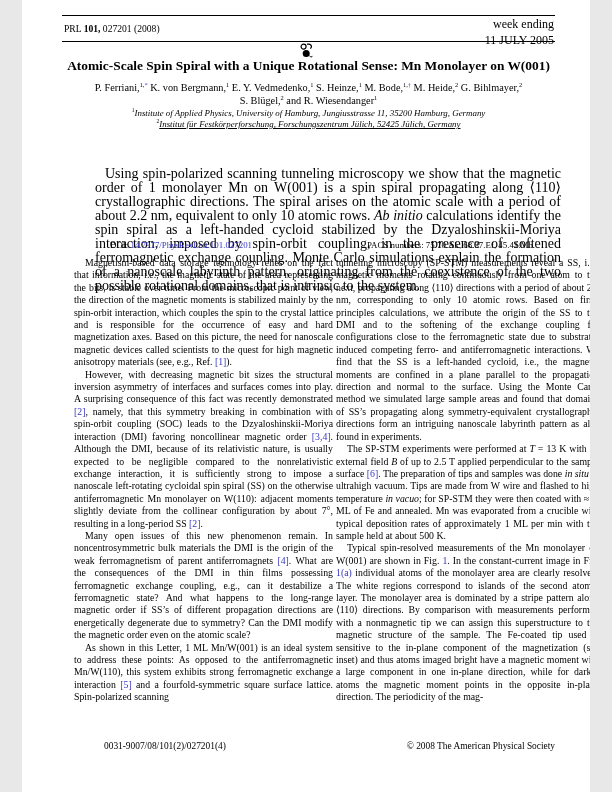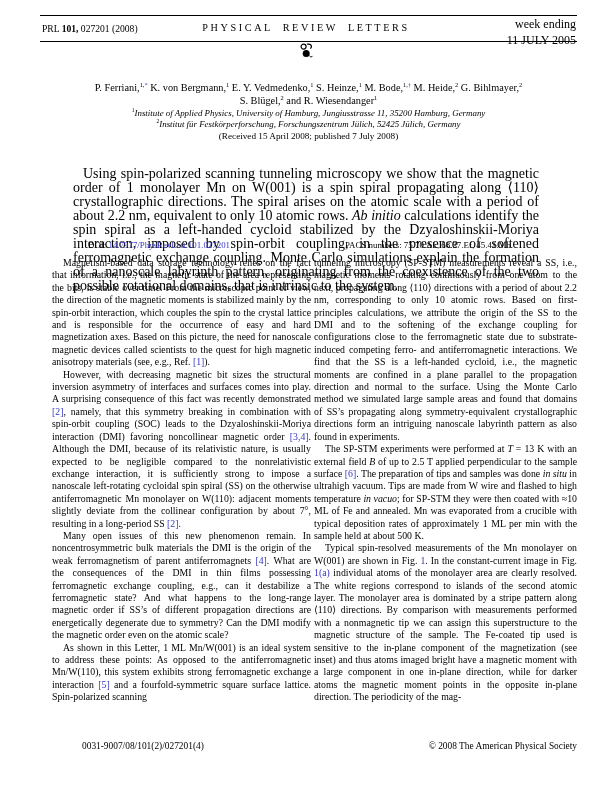--- a/index.html
+++ b/index.html
@@ -1,17 +1,17 @@
 <!DOCTYPE html>
 <html><head>
 <meta charset="utf-8">
 <style>
   html,body { margin:0; padding:0; background:#e8e8e8; }
   .page {
-    position:relative; width:612px; height:792px; margin:0 auto;
+    position:relative; width:568px; height:792px; margin:0 auto;
     background:#ffffff; color:#000;
     font-family:"Liberation Serif", serif;
     overflow:hidden;
   }
   .rule { position:absolute; left:40px; right:35px; border-top:1px solid #000; height:0; }
   .rule-top { top:15px; }
   .rule-mid { top:41px; }
 
   .h-left  { position:absolute; left:42px; top:23px; font-size:9.6px; white-space:nowrap; }
   .h-center{ position:absolute; left:0; right:0; top:22px; text-align:center;
@@ -52,49 +52,48 @@
   sup { font-size:0.62em; line-height:0; vertical-align:super; }
 </style>
 </head>
 <body>
 
 <div class="page">
 
   <div class="rule rule-top"></div>
 
   <div class="h-left">PRL <span style="font-weight: bold;">101,</span> 027201 (2008)</div>
-  <div class="h-center">PHYSICAL REVIEW LETTERS</div>
   <div class="h-right">
     <div>week ending</div>
     <div>11 JULY 2005</div>
   </div>
 
   <div class="rule rule-mid"></div>
 
   <div class="ornament">
     <svg width="13" height="15" viewBox="0 0 13 15" aria-hidden="true">
       <circle cx="3.6" cy="3.6" r="2.5" fill="none" stroke="#000" stroke-width="1.2"></circle>
       <path d="M7 1.2 C 10.8 0.4, 12.6 3.2, 10.4 5.6" fill="none" stroke="#000" stroke-width="1.2"></path>
       <circle cx="6.2" cy="10.6" r="3.5" fill="#000"></circle>
       <path d="M9.4 12.8 C 10.8 14.4, 12 14, 12.6 12.9" fill="none" stroke="#000" stroke-width="1"></path>
     </svg>
   </div>
 
+  <div class="title">Atomic-Scale Spin Spiral with a Unique Rotational Sense: Mn Monolayer on W(001)</div>
 
   <div class="authors">
     <div>P. Ferriani,<sup>1,</sup><sup class="link">*</sup> K. von Bergmann,<sup>1</sup> E. Y. Vedmedenko,<sup>1</sup> S. Heinze,<sup>1</sup> M. Bode,<sup>1,</sup><sup class="link">†</sup> M. Heide,<sup>2</sup> G. Bihlmayer,<sup>2</sup></div>
     <div>S. Blügel,<sup>2</sup> and R. Wiesendanger<sup>1</sup></div>
   </div>
 
   <div class="affils">
     <div><sup>1</sup><span style="font-style: italic;">Institute of Applied Physics, University of Hamburg, Jungiusstrasse 11, 35200 Hamburg, Germany</span></div>
-    <div><sup>2</sup><span style="font-style: italic;">Institut für Festkörperforschung, Forschungszentrum Jülich, 52425 Jülich, Germany</span></div>
+    <div><sup>2</sup><span style="font-style: italic; text-decoration: underline;">Institut für Festkörperforschung, Forschungszentrum Jülich, 52425 Jülich, Germany</span></div>
   </div>
 
-  <div class="received">(Received 15 April 2008; published 7 July 2008)</div>
 
   <div class="abstract">Using spin-polarized scanning tunneling microscopy we show that the magnetic order of 1 monolayer Mn on W(001) is a spin spiral propagating along ⟨110⟩ crystallographic directions. The spiral arises on the atomic scale with a period of about 2.2 nm, equivalent to only 10 atomic rows. <span style="font-style: italic;">Ab initio</span> calculations identify the spin spiral as a left-handed cycloid stabilized by the Dzyaloshinskii-Moriya interaction, imposed by spin-orbit coupling, in the presence of softened ferromagnetic exchange coupling. Monte Carlo simulations explain the formation of a nanoscale labyrinth pattern, originating from the coexistence of the two possible rotational domains, that is intrinsic to the system.</div>
 
   <div class="doi">DOI: <span class="link">14.7977/PhysRevLett.101.027201</span></div>
   <div class="pacs">PACS numbers: 75.70.Ak, 68.37.Ef, 45.41.Mb</div>
 
   <div class="col col-left">
     <p>Magnetism-based data storage technology relies on the fact that information, i.e., the magnetic state of the area representing the bits, is stable over time. From the microscopic point of view, the direction of the magnetic moments is stabilized mainly by the spin-orbit interaction, which couples the spin to the crystal lattice and is responsible for the occurrence of easy and hard magnetization axes. Based on this picture, the need for nanoscale magnetic devices called scientists to the quest for high magnetic anisotropy materials (see, e.g., Ref. <span class="link">[1]</span>).</p>
     <p>However, with decreasing magnetic bit sizes the structural inversion asymmetry of interfaces and surfaces comes into play. A surprising consequence of this fact was recently demonstrated <span class="link">[2]</span>, namely, that this symmetry breaking in combination with spin-orbit coupling (SOC) leads to the Dzyaloshinskii-Moriya interaction (DMI) favoring noncollinear magnetic order <span class="link">[3,4]</span>. Although the DMI, because of its relativistic nature, is usually expected to be negligible compared to the nonrelativistic exchange interaction, it is sufficiently strong to impose a nanoscale left-rotating cycloidal spin spiral (SS) on the otherwise antiferromagnetic Mn monolayer on W(110): adjacent moments slightly deviate from the collinear configuration by about 7°, resulting in a long-period SS <span class="link">[2]</span>.</p>
     <p>Many open issues of this new phenomenon remain. In noncentrosymmetric bulk materials the DMI is the origin of the weak ferromagnetism of parent antiferromagnets <span class="link">[4]</span>. What are the consequences of the DMI in thin films possessing ferromagnetic exchange coupling, e.g., can it destabilize a ferromagnetic state? And what happens to the long-range magnetic order if SS’s of different propagation directions are energetically degenerate due to symmetry? Can the DMI modify the magnetic order even on the atomic scale?</p>

